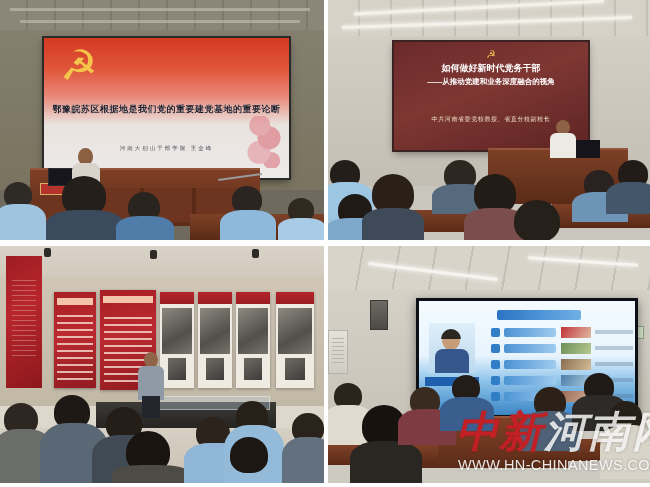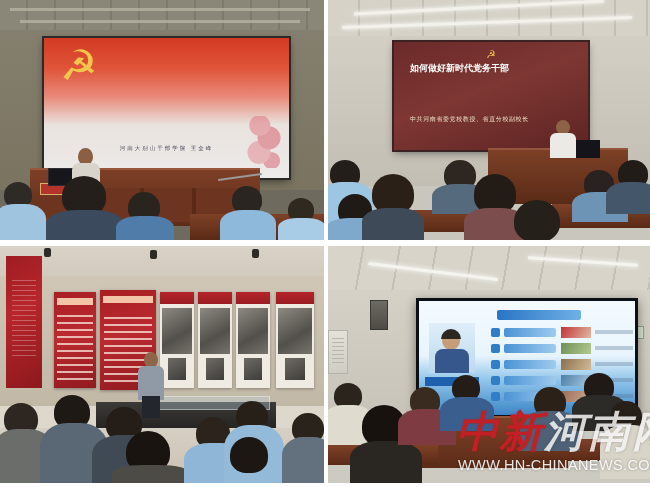--- a/index.html
+++ b/index.html
@@ -118,21 +118,21 @@
   .p2 .screen {
     position:absolute; left:66px; top:42px; width:194px; height:108px;
     background:linear-gradient(160deg,#6b2a2a,#7e3733 45%,#5d2423);
     box-shadow:0 0 0 2px #3a2322,0 3px 8px rgba(0,0,0,.45);
     overflow:hidden;
   }
   .p2 .emblem2 {
     position:absolute; left:0; top:6px; width:100%; text-align:center;
     color:#e8bb4e; font-size:11px;
   }
-  .p2 .s2 { position:absolute; left:16px; width:100%; color:#fff; }
+  .p2 .s2 { position:absolute; left:0; width:100%; text-align:center; color:#fff; }
   .p2 .s2a { top:20px; font-size:9px; font-weight:bold; }
   .p2 .s2b { top:35px; font-size:7.5px; font-weight:bold; }
   .p2 .s2c { top:53px; font-size:10px; color:#f2d79a; font-style:italic; }
   .p2 .s2d { top:73px; font-size:6px; color:#efe2c6; letter-spacing:.6px; }
   .p2 .podium {
     position:absolute; left:160px; top:148px; width:140px; height:56px;
     background:linear-gradient(#7c4026,#5a2b17);
     border-top:2px solid #95553a;
   }
   .p2 .presenter {
@@ -342,20 +342,21 @@
 <div id="collage">
 
   <div class="photo p1">
     <div class="ceiling"></div>
     <div class="ceilbar" style="left:10px;top:8px;width:300px;"></div>
     <div class="ceilbar" style="left:20px;top:20px;width:280px;"></div>
     <div class="wall"></div>
 
     <div class="screen">
       <div class="emblem">☭</div>
+      <div class="sl sl2">鄂豫皖苏区根据地是我们党的重要建党基地的重要论断</div>
       <div class="sl sl4">河南大别山干部学院  王全峰</div>
       <div class="map"></div>
     </div>
 
     <div class="podium"></div>
     <div class="plaque"></div>
     <div class="monitor"></div>
     <div class="mic"></div>
     <div class="presenter">
       <div class="head"></div>
@@ -382,20 +383,21 @@
 
   <div class="photo p2">
     <div class="ceiling"></div>
     <div class="tube" style="left:26px;top:6px;width:250px;transform:rotate(-3deg);"></div>
     <div class="tube" style="left:14px;top:21px;width:290px;transform:rotate(-2deg);"></div>
     <div class="wall"></div>
 
     <div class="screen">
       <div class="emblem2">☭</div>
       <div class="s2 s2a">如何做好新时代党务干部</div>
+      <div class="s2 s2b">——从推动党建和业务深度融合的视角</div>
       <div class="s2 s2d">中共河南省委党校教授、省直分校副校长</div>
     </div>
 
     <div class="podium"></div>
     <div class="monitor2"></div>
     <div class="presenter">
       <div class="head"></div>
       <div class="body"></div>
     </div>
 

